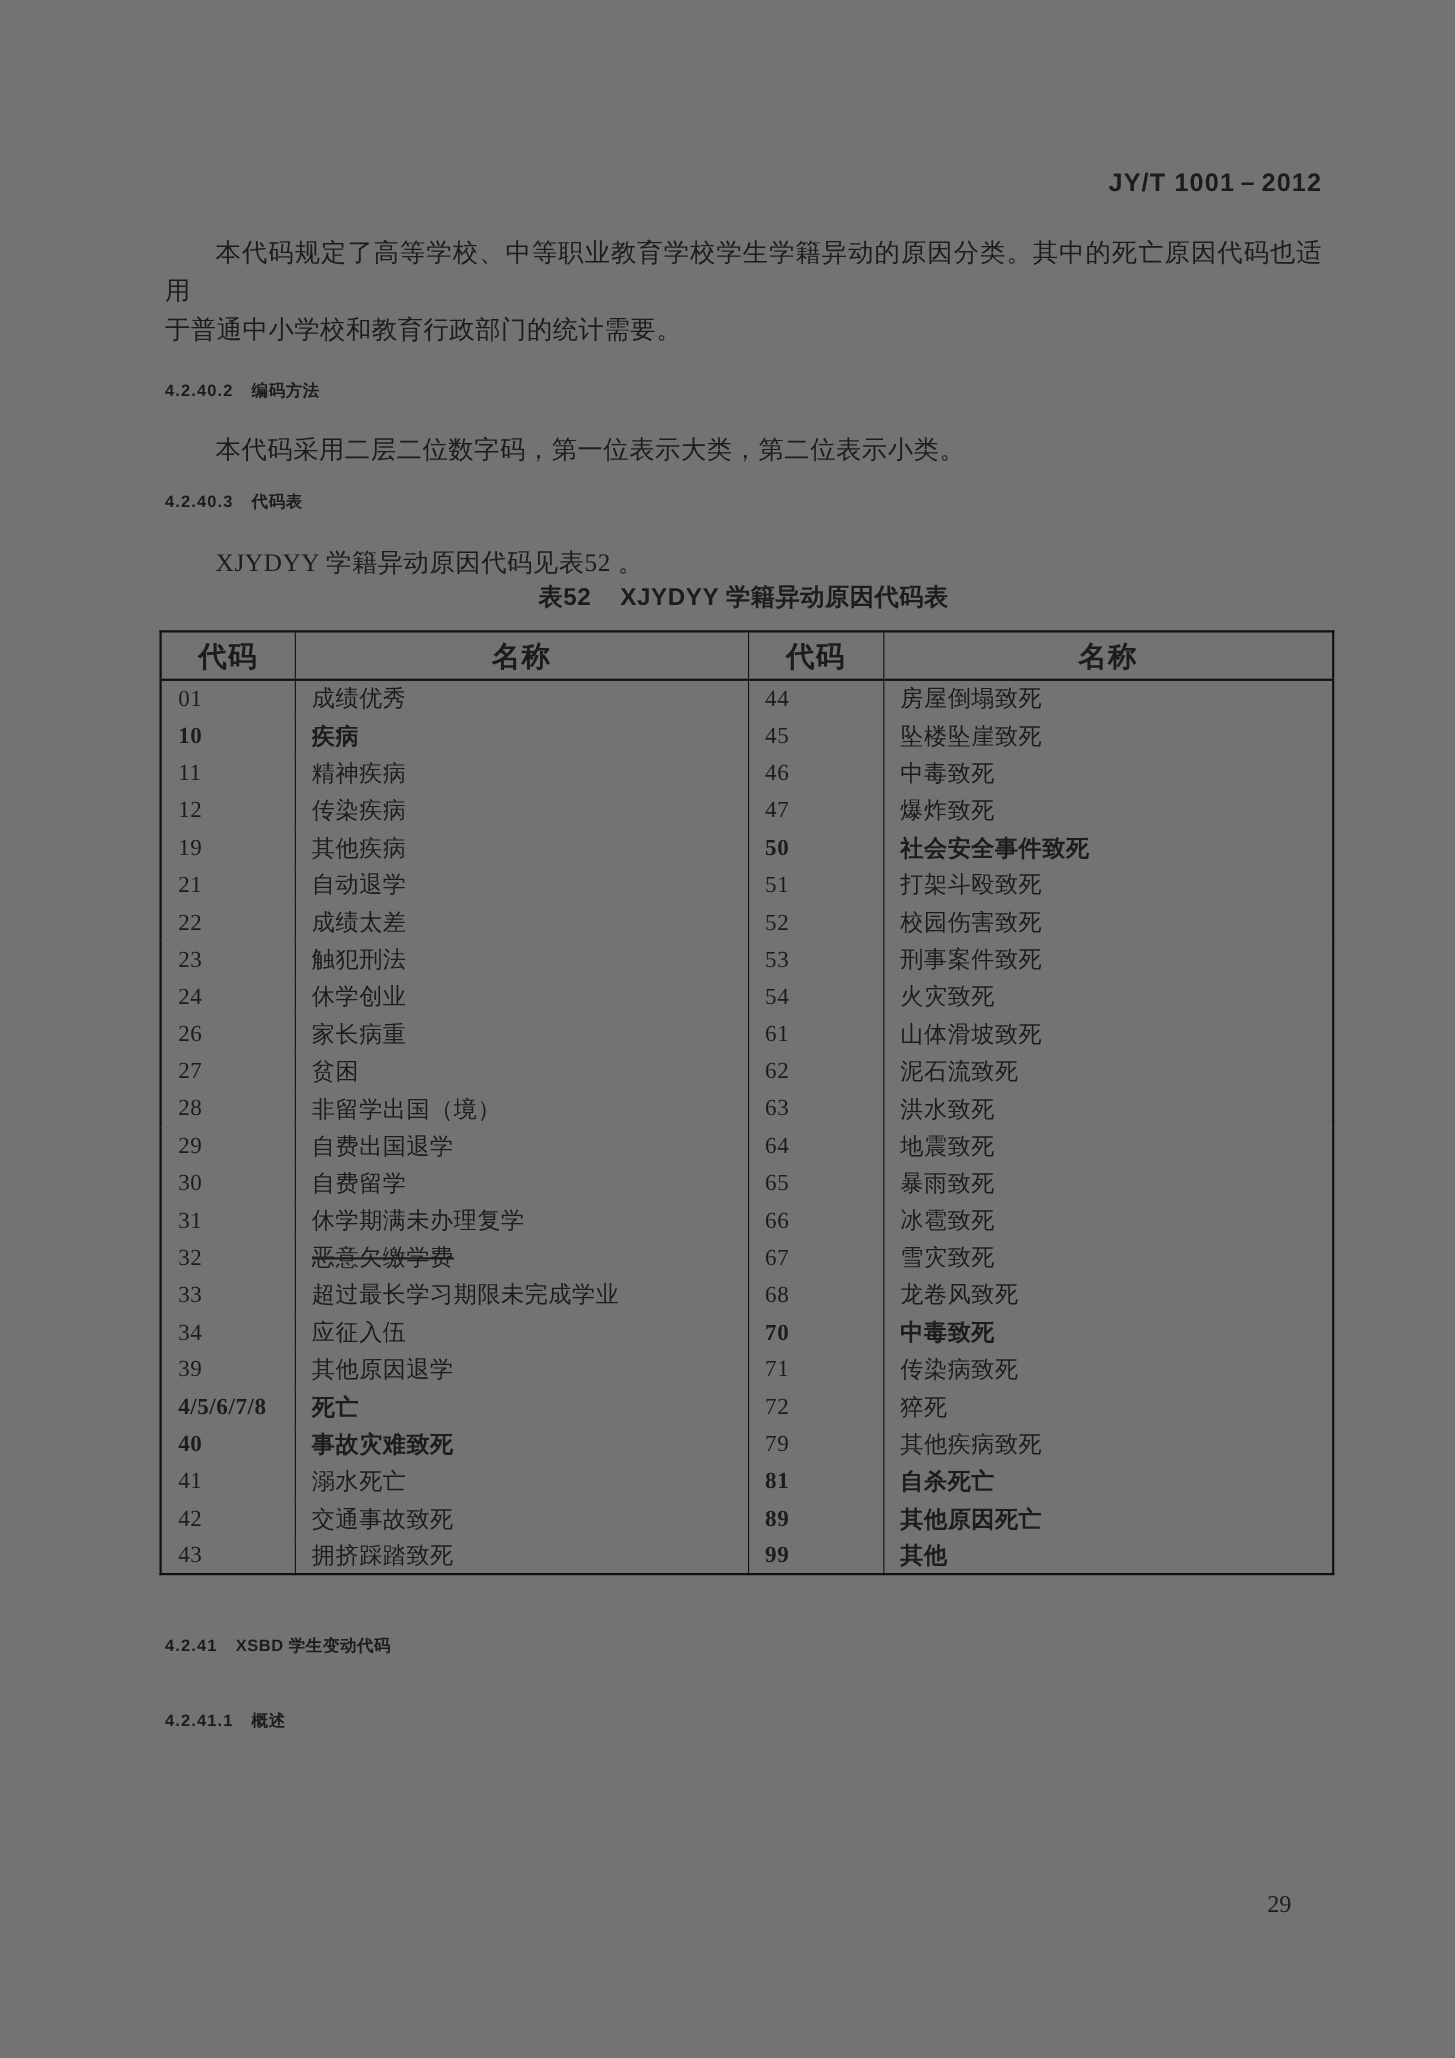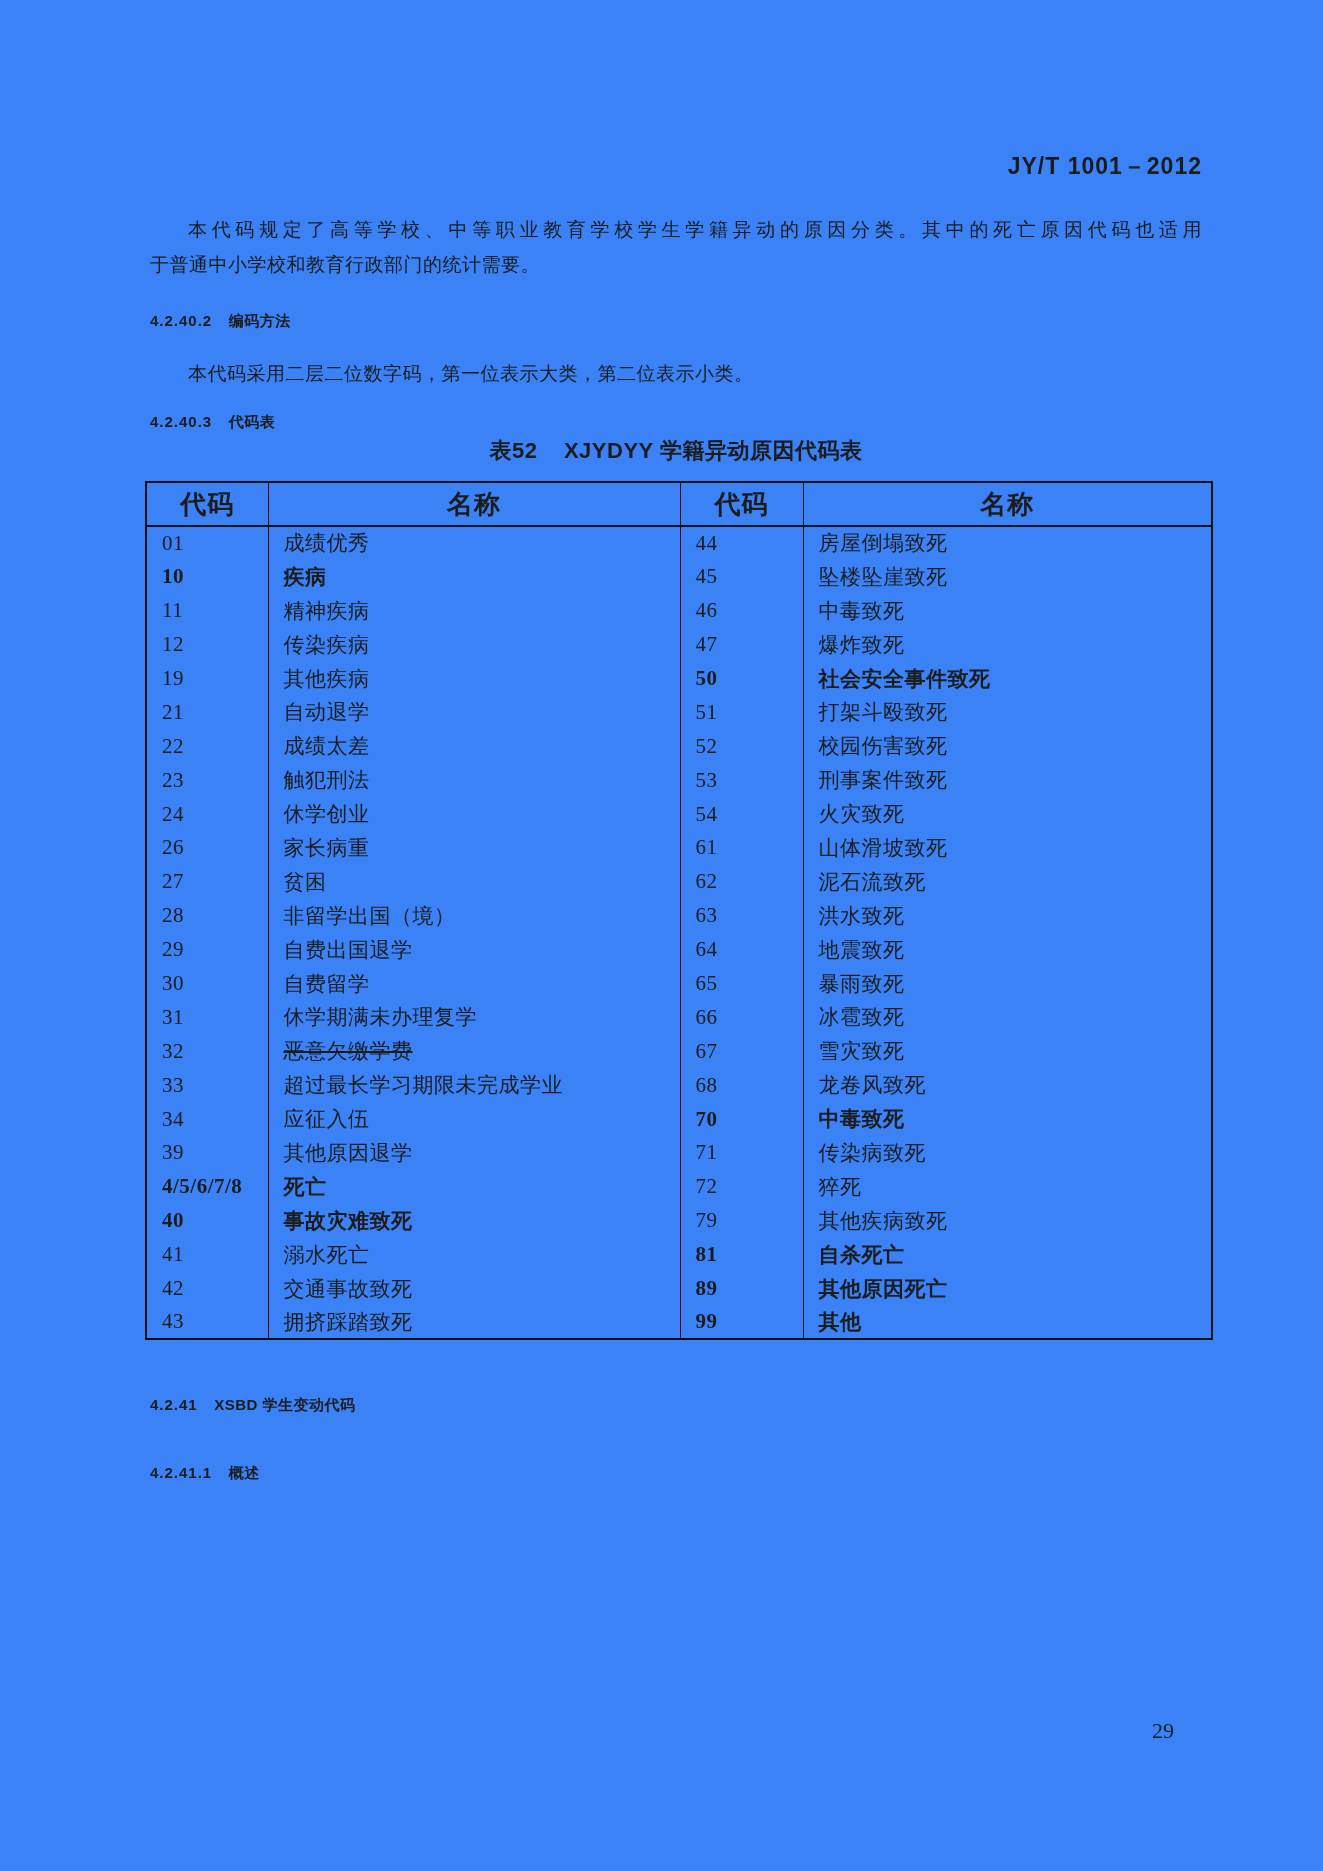--- a/index.html
+++ b/index.html
@@ -1,41 +1,41 @@
 <!DOCTYPE html>
 <html><head>
 <meta charset="utf-8">
 <style>
   * { margin: 0; padding: 0; box-sizing: border-box; }
   html, body { background: #9a9a9a; }
   .page {
     position: relative;
     width: 1323px; height: 1871px;
     margin: 0 auto;
-    background: #3b82f6;
+    background: #737373;
     color: #1c1c1c;
     font-family: "Liberation Serif", "DejaVu Serif", serif;
     overflow: hidden;
   }
   .content {
     position: absolute;
     left: 150px; top: 0;
     width: 1052px;
     padding-top: 152px;
   }
   .doc-number {
     text-align: right;
     font-family: "Liberation Sans", "DejaVu Sans", sans-serif;
     font-weight: 700;
     font-size: 23px;
     line-height: 28px;
     letter-spacing: 1px;
   }
   .para {
-    font-size: 19px;
+    font-size: 23px;
     line-height: 35px;
     letter-spacing: 0.5px;
   }
   .para .line { min-height: 35px; }
   .para .line.first { text-indent: 2em; }
   .para .line.jl { text-align: justify; text-align-last: justify; }
   .p1 { margin-top: 32px; }
   .p2 { margin-top: 8px; }
   .single { text-indent: 2em; }
   .p3 { margin-top: 20px; }
@@ -130,20 +130,21 @@
     <div class="sec-heading h-a">
       <span class="sec-num">4.2.40.2</span><span>编码方法</span>
     </div>
 
     <div class="para single p3">本代码采用二层二位数字码，第一位表示大类，第二位表示小类。</div>
 
     <div class="sec-heading h-b">
       <span class="sec-num">4.2.40.3</span><span>代码表</span>
     </div>
 
+    <div class="para single p4">XJYDYY 学籍异动原因代码见表52 。</div>
 
     <div class="table-caption">
       <span class="cap-num">表52</span><span>XJYDYY 学籍异动原因代码表</span>
     </div>
 
     <table class="code-table">
       <colgroup>
         <col class="c-code">
           <col class="c-name1">
           <col class="c-code2">

